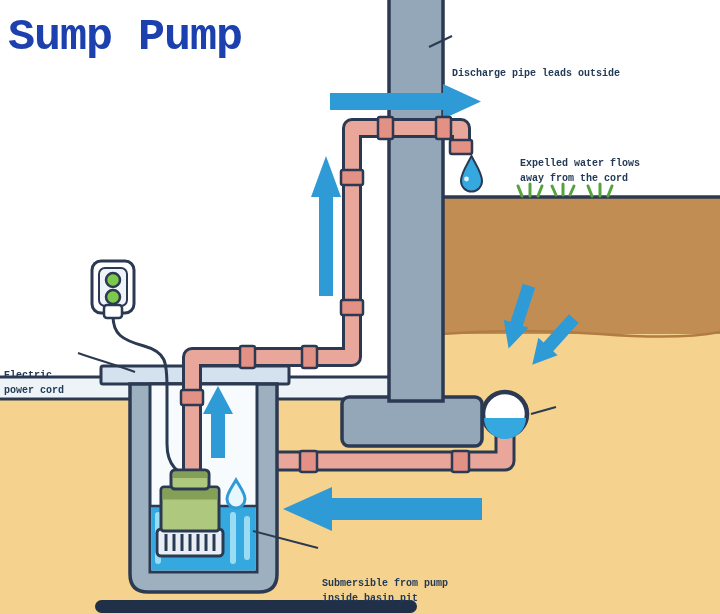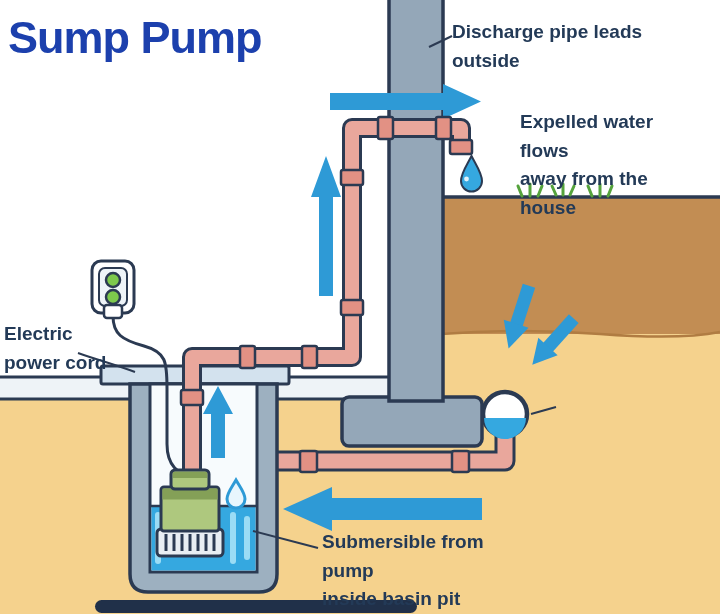--- a/index.html
+++ b/index.html
@@ -1,29 +1,29 @@
 <!DOCTYPE html>
 <html><head>
 <meta charset="utf-8">
 <style>
   html,body{margin:0;padding:0;background:#fff;}
   #stage{
     position:relative;width:720px;height:614px;overflow:hidden;background:#fff;
-    font-family:Liberation Sans, sans-serif;
+    font-family:Liberation Mono, monospace;
   }
   #art{position:absolute;left:0;top:0;width:720px;height:614px;}
   .title{
     position:absolute;left:8px;top:12px;
     font-size:45px;font-weight:700;letter-spacing:-1px;
     color:#1c40ad;
   }
   .lbl{
     position:absolute;
-    font-size:19px;font-weight:700;line-height:1.5;
-    color:#233a57;white-space:pre-line;
+    font-size:10px;font-weight:700;line-height:1.5;
+    color:#233a57;white-space:pre-line;margin-top:48px;
   }
 </style>
 </head>
 <body>
 
 <div id="stage">
 
   <svg id="art" viewBox="0 0 720 614">
 
     <g>
@@ -138,18 +138,18 @@
       <path d="M78,353 C98,360 116,365 135,372"></path>
       <path d="M318,548 L253,531"></path>
     </g>
 
     <rect x="95" y="600" width="322" height="13" rx="6.5" fill="#203049"></rect>
   </svg>
 
   <div class="title">Sump Pump</div>
   <div class="lbl" style="left:452px;top:18px;width:230px;">Discharge pipe leads outside</div>
   <div class="lbl" style="left:520px;top:108px;width:185px;">Expelled water flows
-away from the house</div>
+away from the cord</div>
   <div class="lbl" style="left:322px;top:528px;width:210px;">Submersible from pump
 inside basin pit</div>
   <div class="lbl" style="left:4px;top:320px;width:110px;">Electric
 power cord</div>
 </div>
 
 </body></html>

